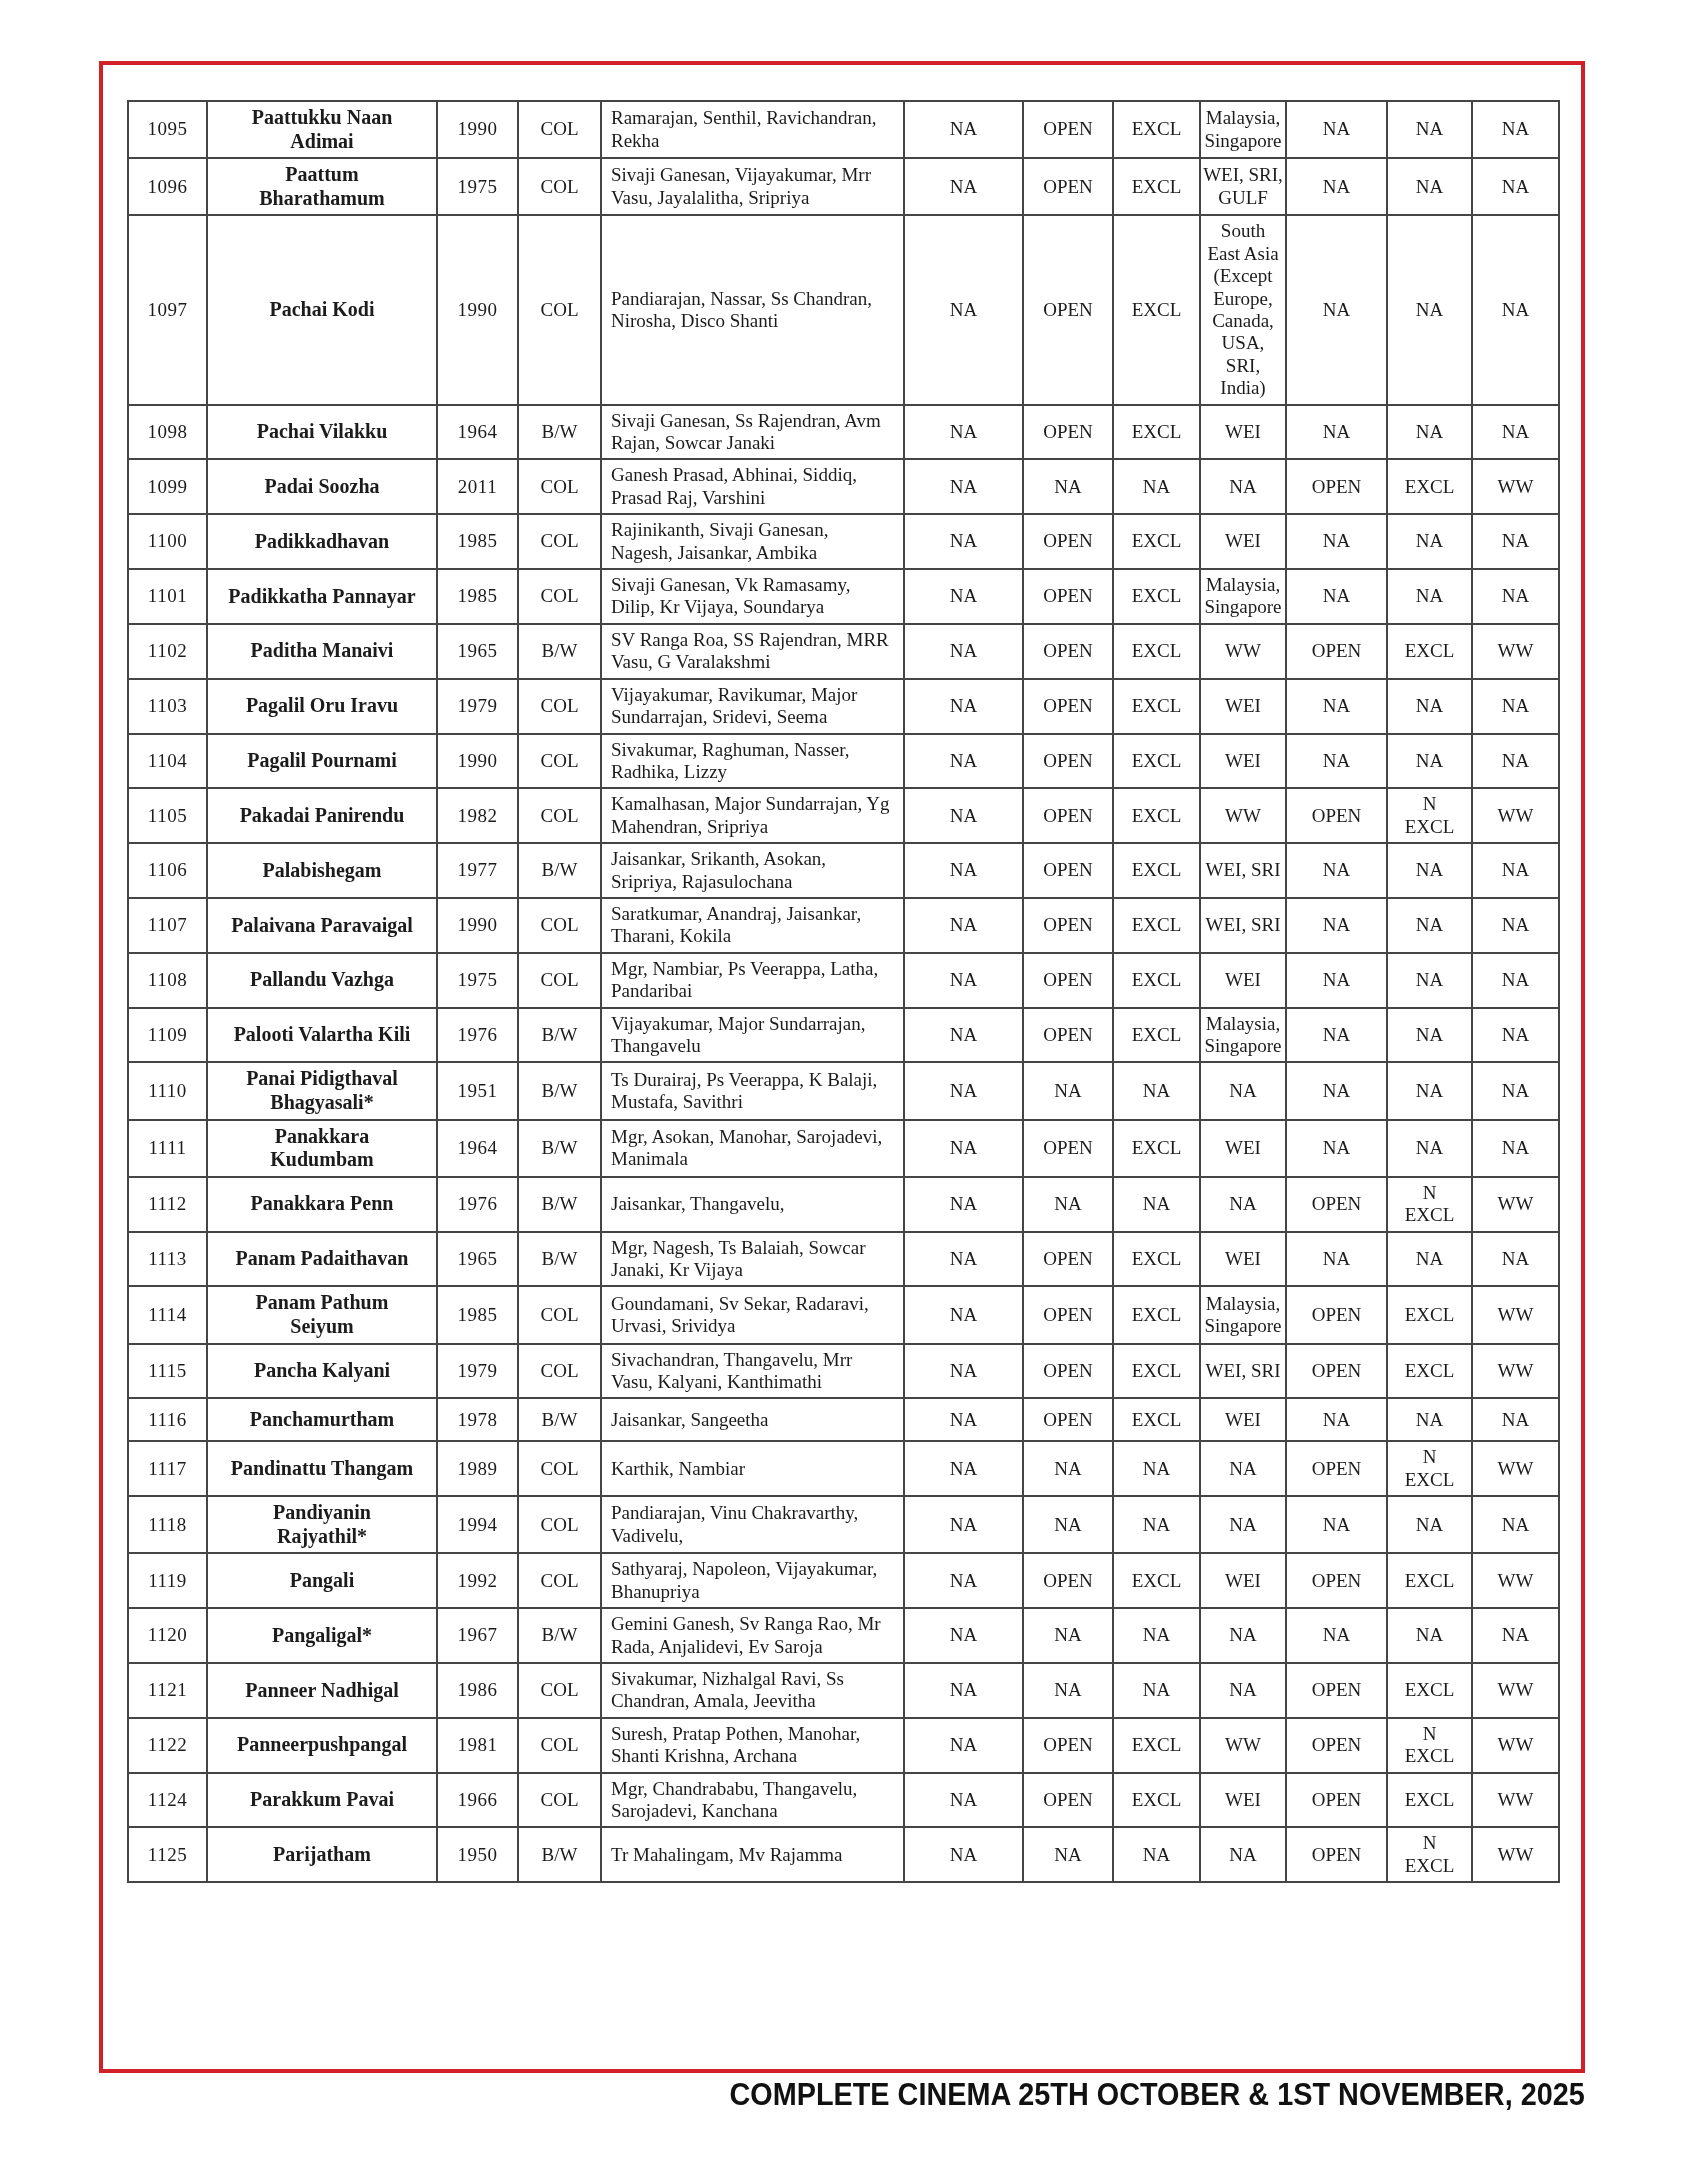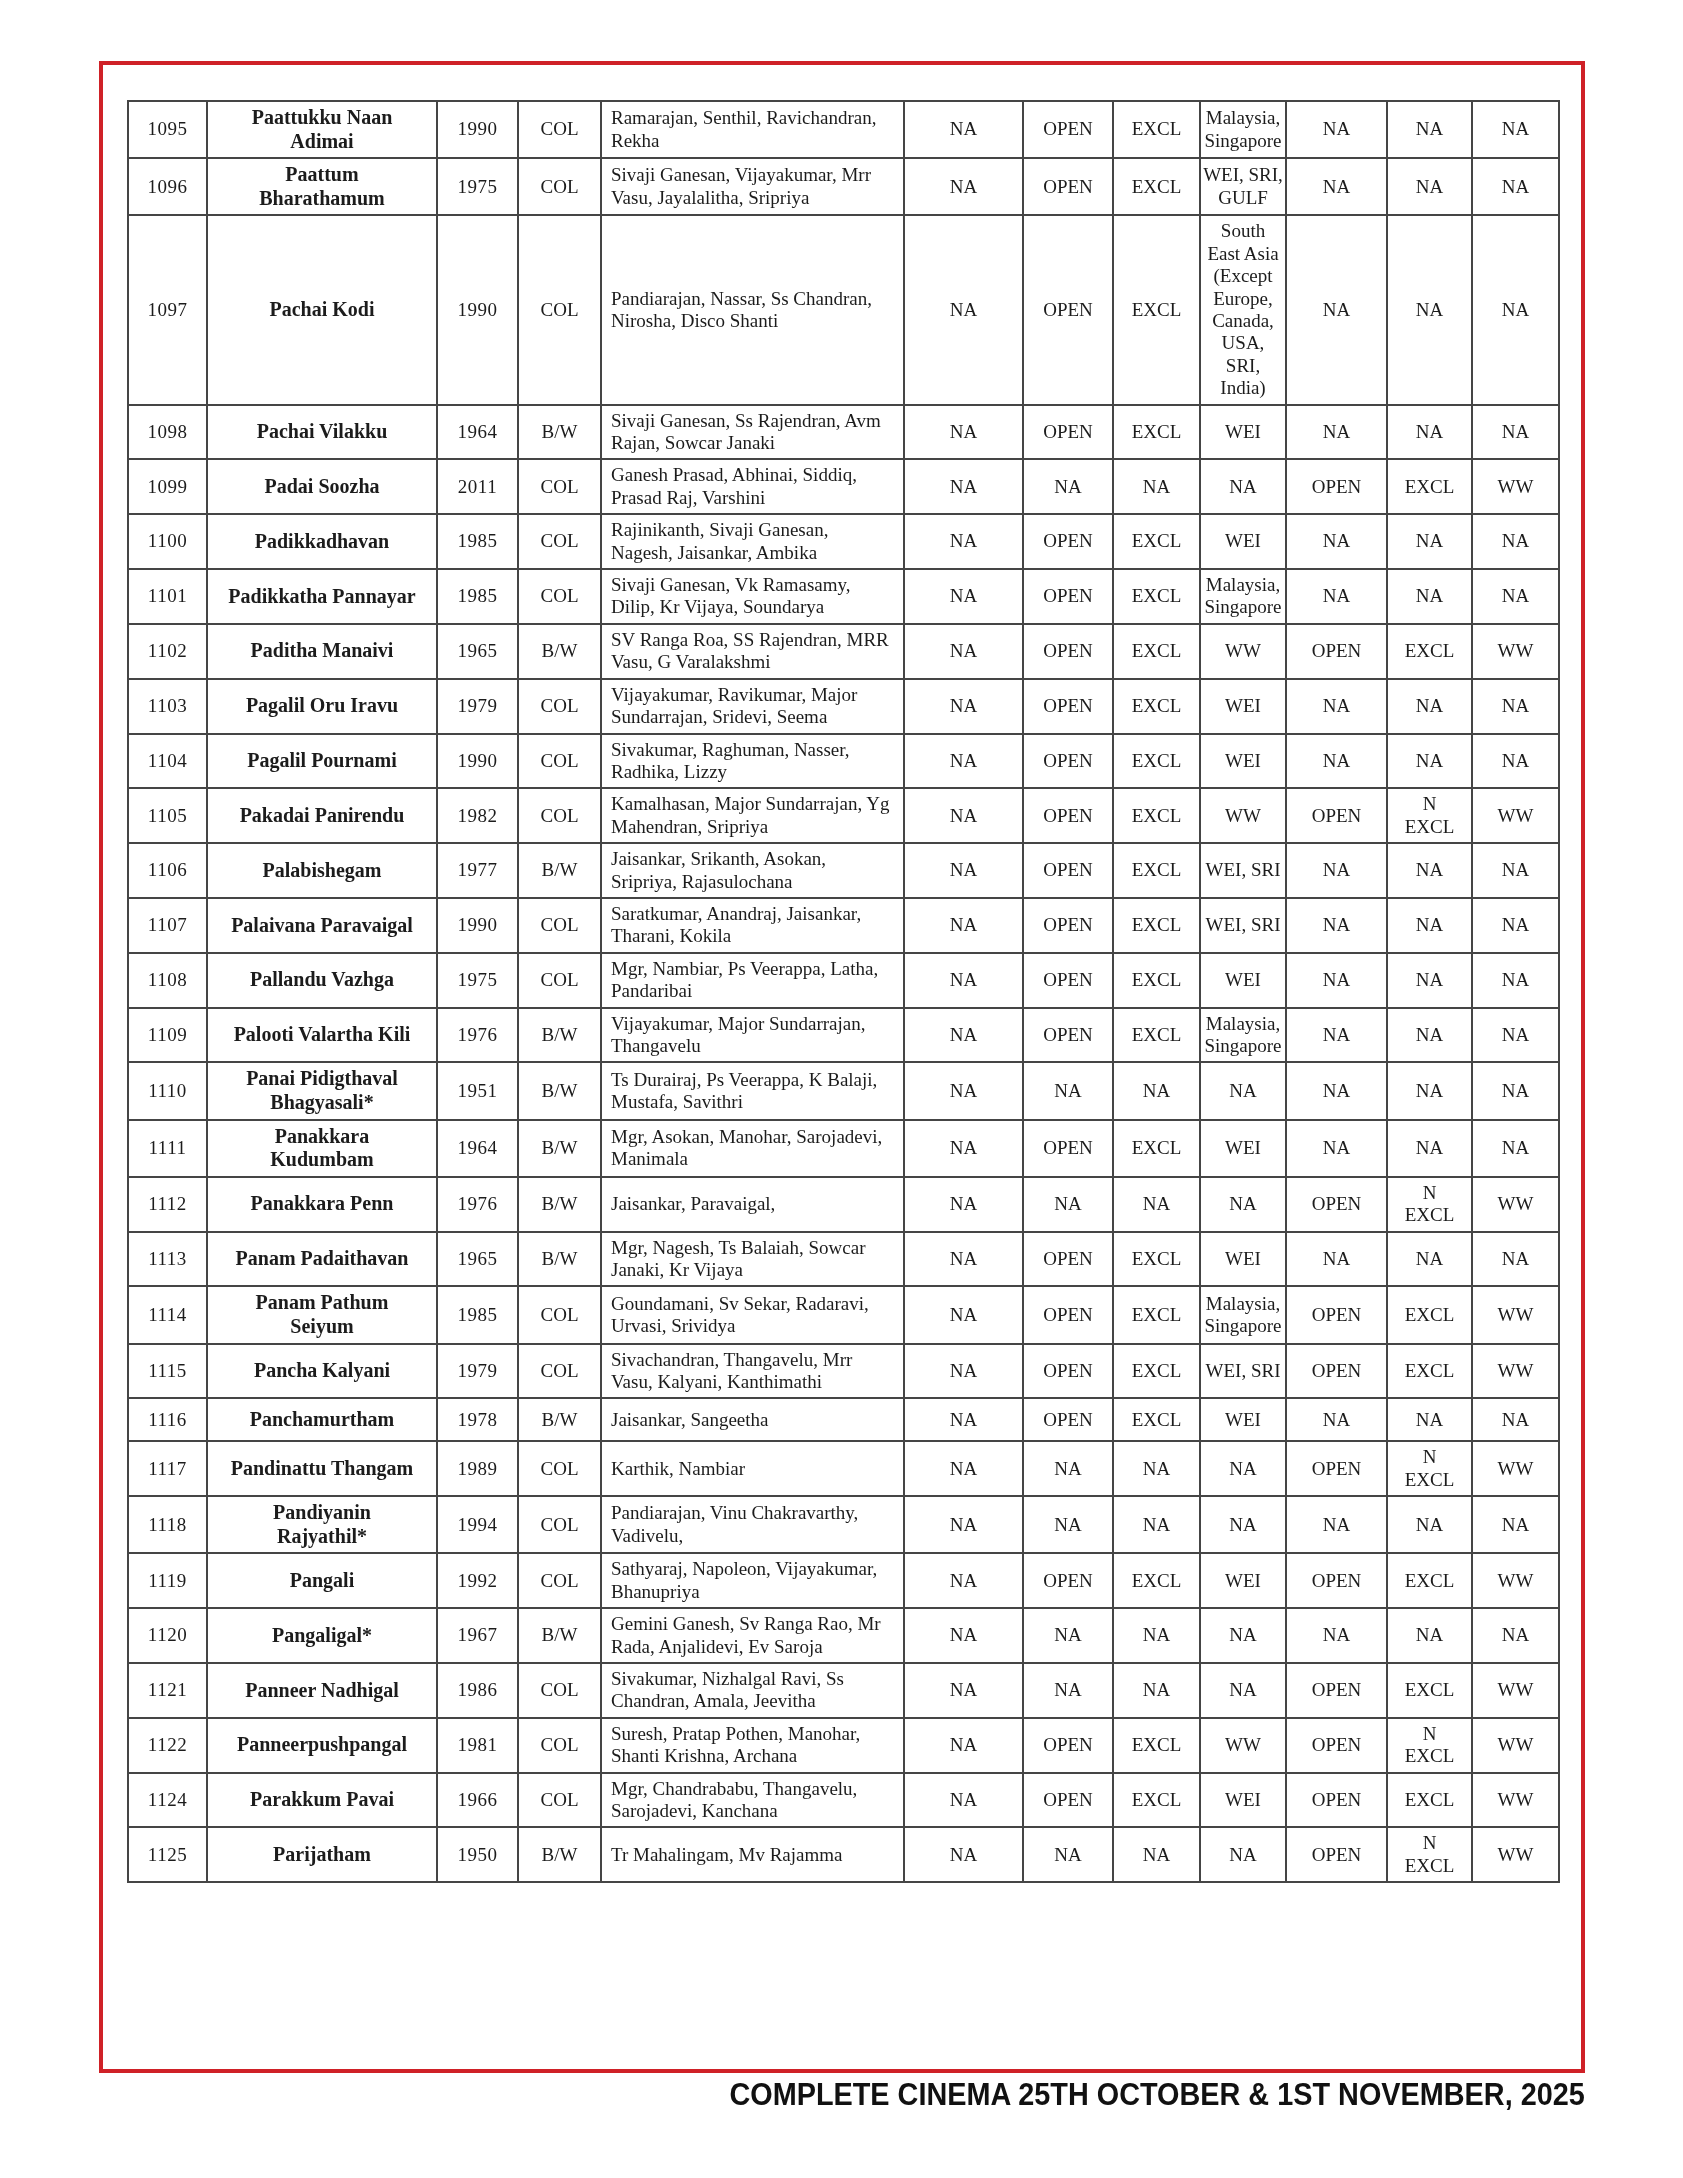--- a/index.html
+++ b/index.html
@@ -345,21 +345,21 @@
           <td class="col-c9">WEI</td>
           <td class="col-c10">NA</td>
           <td class="col-c11">NA</td>
           <td class="col-c12">NA</td>
         </tr>
         <tr>
           <td class="col-no">1112</td>
           <td class="col-title">Panakkara Penn</td>
           <td class="col-year">1976</td>
           <td class="col-format">B/W</td>
-          <td class="col-cast">Jaisankar, Paravaigal,</td>
+          <td class="col-cast">Jaisankar, Thangavelu,</td>
           <td class="col-c6">NA</td>
           <td class="col-c7">NA</td>
           <td class="col-c8">NA</td>
           <td class="col-c9">NA</td>
           <td class="col-c10">OPEN</td>
           <td class="col-c11">N
 EXCL</td>
           <td class="col-c12">WW</td>
         </tr>
         <tr>

